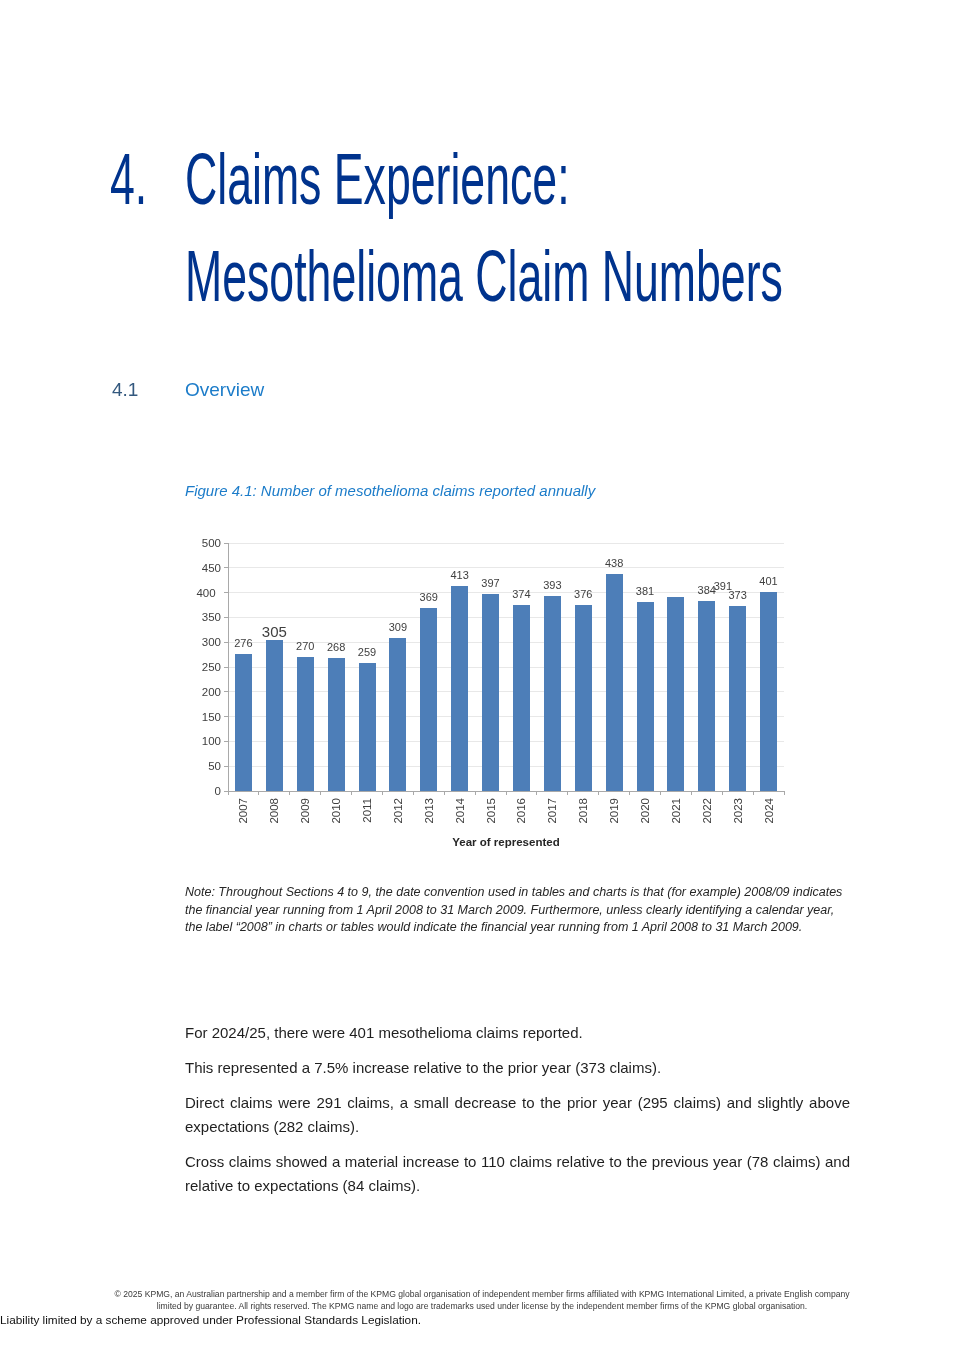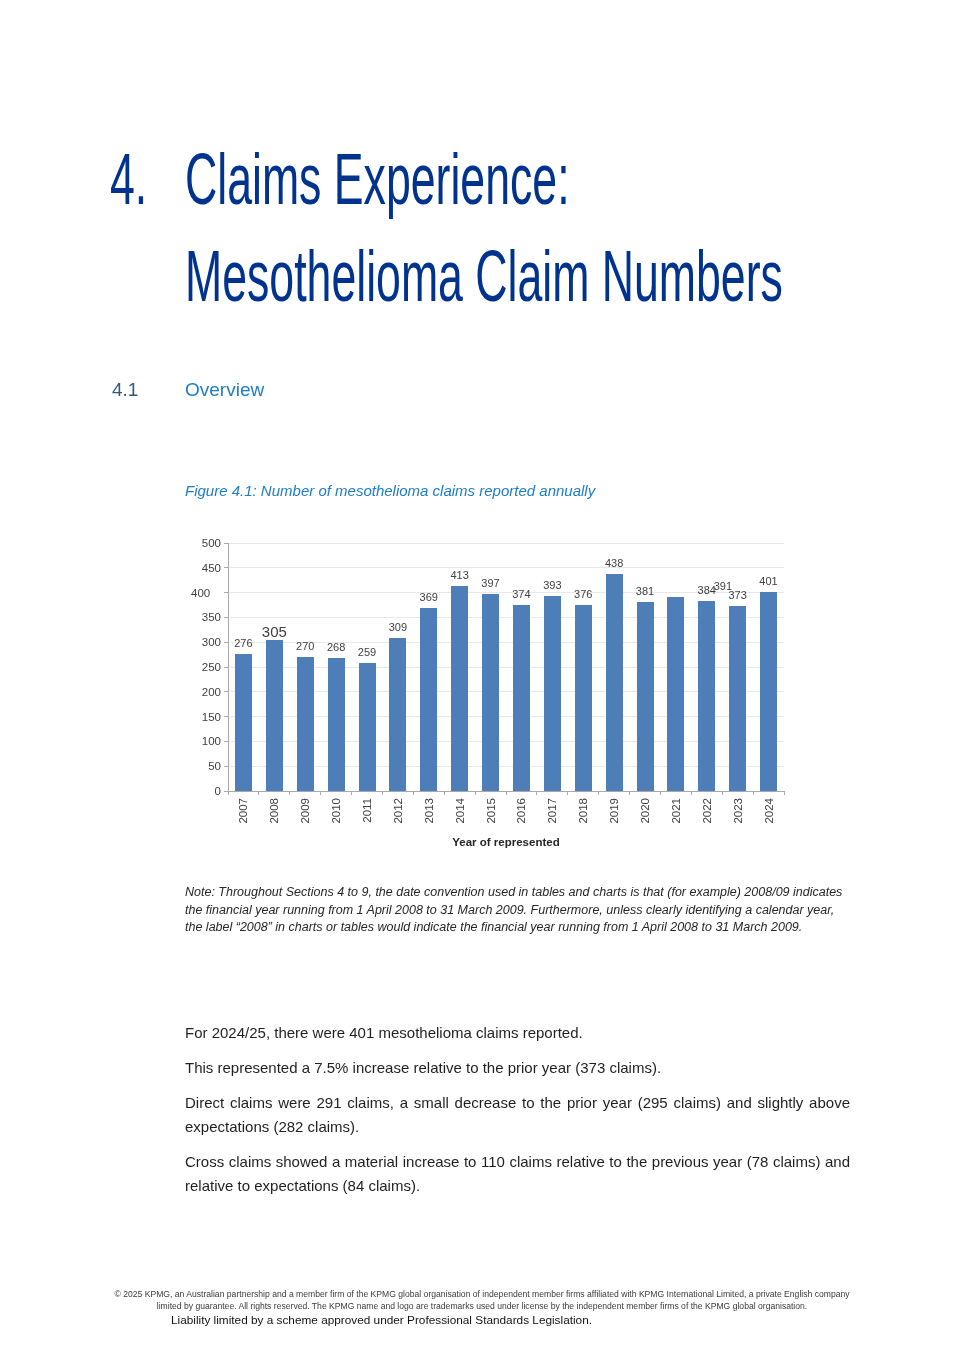--- a/index.html
+++ b/index.html
@@ -48,21 +48,21 @@
   .footer-pageline {
     position:absolute; top:1266px; left:0; width:965px; text-align:center;
     font-size:10.5px; color:#9B9B9B; letter-spacing:0.5px;
   }
   .footer-pageline .sep { color:#b5b5b5; padding:0 5px; }
   .footer-copy {
     position:absolute; top:1289px; left:112px; width:740px; text-align:center;
     font-size:8.6px; line-height:11.8px; color:#3a3a3a;
   }
   .footer-liability {
-    position:absolute; top:1313px; left:0; width:763px; text-align:center;
+    position:absolute; top:1313px; left:0; width:763px; 
     font-size:11.8px; color:#111111;
   }
 </style>
 </head>
 <body>
 
 <div class="page">
 
   <header class="chapter">
     <div class="chapter-num"><span class="condensed">4.</span></div>
@@ -100,21 +100,21 @@
       <div style="left: 29px; top: 146.5px; width: 4px; height: 1px; background: rgb(169, 169, 169); position: absolute;"></div>
       <div style="left: -4px; top: 140px; width: 30px; text-align: right; font-size: 11.5px; color: rgb(64, 64, 64); line-height: 14px; position: absolute;">250</div>
       <div style="left: 33px; top: 121.7px; width: 556px; height: 1px; background: rgb(232, 232, 232); position: absolute;"></div>
       <div style="left: 29px; top: 121.7px; width: 4px; height: 1px; background: rgb(169, 169, 169); position: absolute;"></div>
       <div style="left: -4px; top: 115.2px; width: 30px; text-align: right; font-size: 11.5px; color: rgb(64, 64, 64); line-height: 14px; position: absolute;">300</div>
       <div style="left: 33px; top: 96.9px; width: 556px; height: 1px; background: rgb(232, 232, 232); position: absolute;"></div>
       <div style="left: 29px; top: 96.9px; width: 4px; height: 1px; background: rgb(169, 169, 169); position: absolute;"></div>
       <div style="left: -4px; top: 90.4px; width: 30px; text-align: right; font-size: 11.5px; color: rgb(64, 64, 64); line-height: 14px; position: absolute;">350</div>
       <div style="left: 33px; top: 72.1px; width: 556px; height: 1px; background: rgb(232, 232, 232); position: absolute;"></div>
       <div style="left: 29px; top: 72.1px; width: 4px; height: 1px; background: rgb(169, 169, 169); position: absolute;"></div>
-      <div style="left: -4px; top: 65.6px; width: 30px; text-align: left; font-size: 11.5px; color: rgb(64, 64, 64); line-height: 14px; position: absolute;">400</div>
+      <div style="left: -4px; top: 65.6px; width: 30px; text-align: center; font-size: 11.5px; color: rgb(64, 64, 64); line-height: 14px; position: absolute;">400</div>
       <div style="left: 33px; top: 47.3px; width: 556px; height: 1px; background: rgb(232, 232, 232); position: absolute;"></div>
       <div style="left: 29px; top: 47.3px; width: 4px; height: 1px; background: rgb(169, 169, 169); position: absolute;"></div>
       <div style="left: -4px; top: 40.8px; width: 30px; text-align: right; font-size: 11.5px; color: rgb(64, 64, 64); line-height: 14px; position: absolute;">450</div>
       <div style="left: 33px; top: 22.5px; width: 556px; height: 1px; background: rgb(232, 232, 232); position: absolute;"></div>
       <div style="left: 29px; top: 22.5px; width: 4px; height: 1px; background: rgb(169, 169, 169); position: absolute;"></div>
       <div style="left: -4px; top: 16px; width: 30px; text-align: right; font-size: 11.5px; color: rgb(64, 64, 64); line-height: 14px; position: absolute;">500</div>
       <div style="left: 33px; top: 23px; width: 1px; height: 248px; background: rgb(169, 169, 169); position: absolute;"></div>
       <div style="left: 33px; top: 271px; width: 556px; height: 1px; background: rgb(169, 169, 169); position: absolute;"></div>
       <div style="left: 32.5px; top: 271px; width: 1px; height: 4px; background: rgb(169, 169, 169); position: absolute;"></div>
       <div style="left: 63.3889px; top: 271px; width: 1px; height: 4px; background: rgb(169, 169, 169); position: absolute;"></div>

